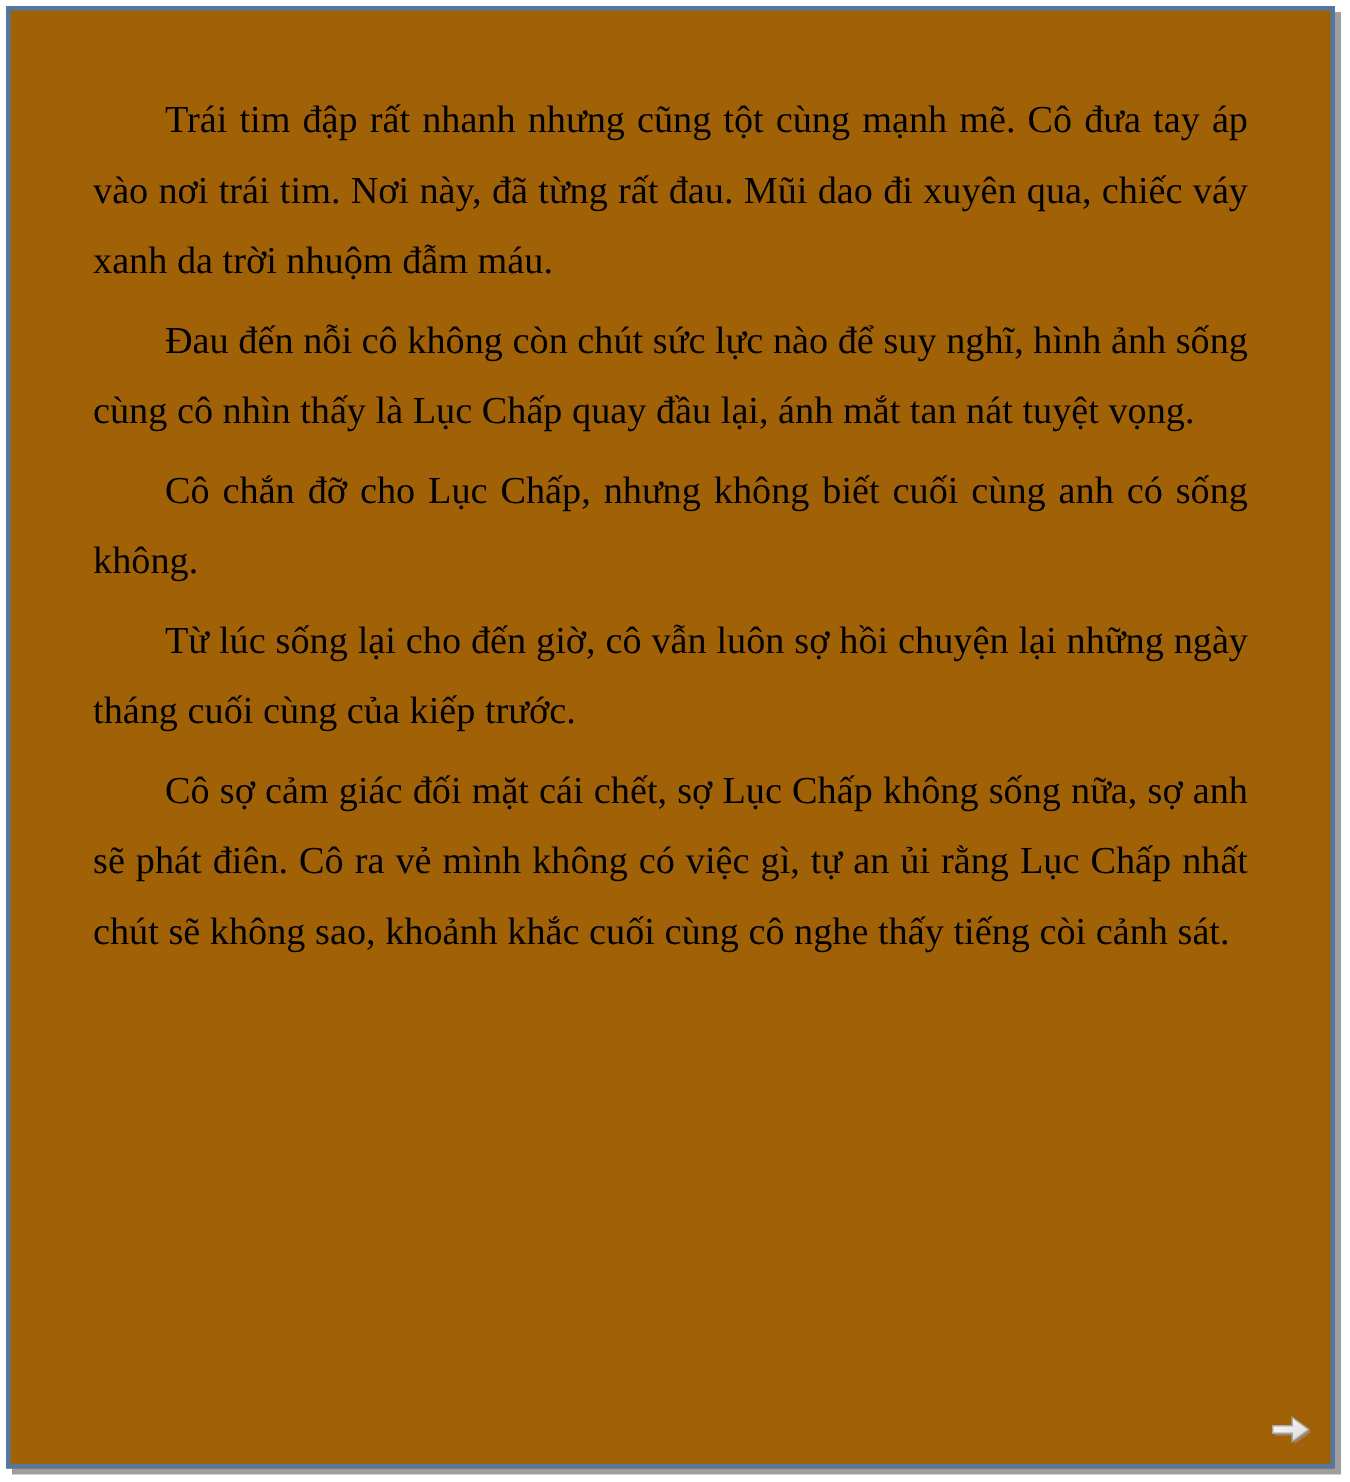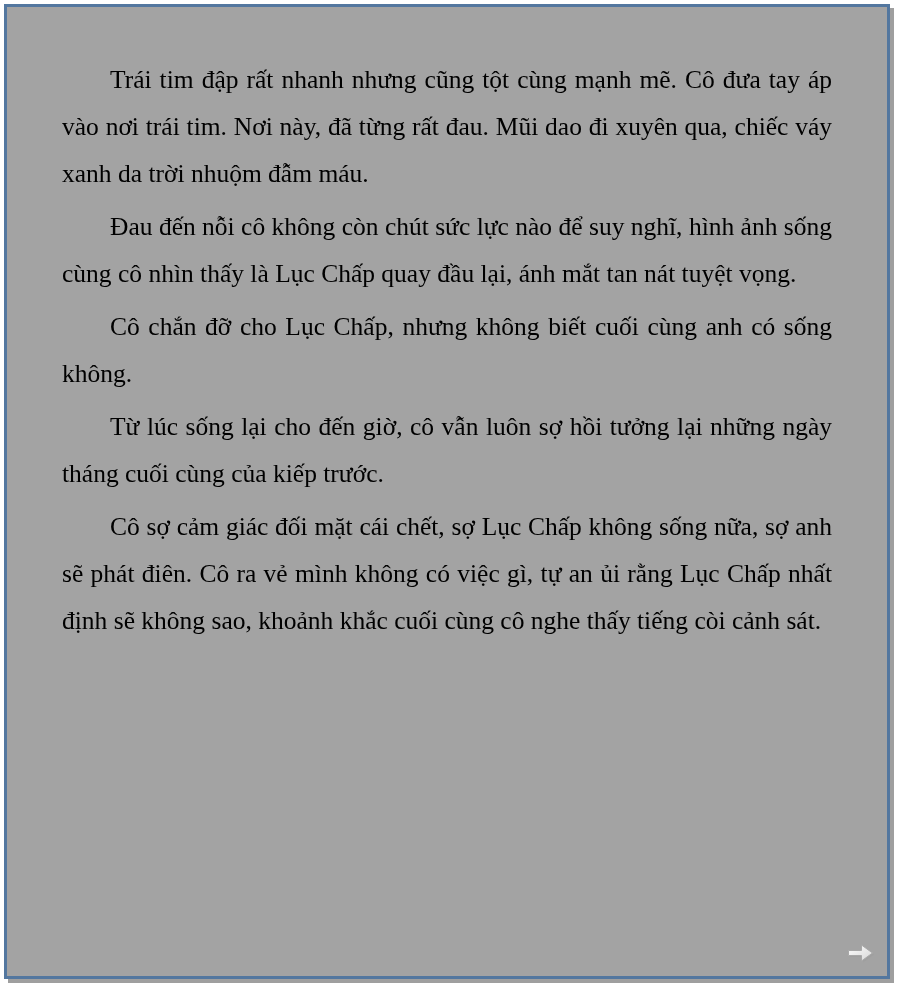--- a/index.html
+++ b/index.html
@@ -7,21 +7,21 @@
     width: 900px; height: 988px;
     background: #ffffff;
     font-family: "Liberation Serif", "DejaVu Serif", serif;
     overflow: hidden;
     position: relative;
   }
   .page-frame {
     position: absolute;
     top: 4px; left: 4px;
     width: 886px; height: 975px;
-    background: #a3a3a3;
+    background: #a16207;
     border: 3px solid #53779f;
     box-shadow: 4px 4px 0 #9f9f9f;
     padding-left: 36px;
   }
   .page-text {
     position: absolute;
     top: 49px; left: 55px; right: 55px;
     color: #000000;
     font-size: 25.5px;
     line-height: 47px;
@@ -42,22 +42,22 @@
 </style>
 </head>
 <body>
 
 <div class="page-frame">
 
   <div class="page-text">
       <p class="para">Trái tim đập rất nhanh nhưng cũng tột cùng mạnh mẽ. Cô đưa tay áp vào nơi trái tim. Nơi này, đã từng rất đau. Mũi dao đi xuyên qua, chiếc váy xanh da trời nhuộm đẫm máu.</p>
       <p class="para">Đau đến nỗi cô không còn chút sức lực nào để suy nghĩ, hình ảnh sống cùng cô nhìn thấy là Lục Chấp quay đầu lại, ánh mắt tan nát tuyệt vọng.</p>
       <p class="para">Cô chắn đỡ cho Lục Chấp, nhưng không biết cuối cùng anh có sống không.</p>
-      <p class="para">Từ lúc sống lại cho đến giờ, cô vẫn luôn sợ hồi tưởng lại những ngày tháng cuối cùng của kiếp trước.</p>
-      <p class="para">Cô sợ cảm giác đối mặt cái chết, sợ Lục Chấp không sống nữa, sợ anh sẽ phát điên. Cô ra vẻ mình không có việc gì, tự an ủi rằng Lục Chấp nhất định sẽ không sao, khoảnh khắc cuối cùng cô nghe thấy tiếng còi cảnh sát.</p>
+      <p class="para">Từ lúc sống lại cho đến giờ, cô vẫn luôn sợ hồi chuyện lại những ngày tháng cuối cùng của kiếp trước.</p>
+      <p class="para">Cô sợ cảm giác đối mặt cái chết, sợ Lục Chấp không sống nữa, sợ anh sẽ phát điên. Cô ra vẻ mình không có việc gì, tự an ủi rằng Lục Chấp nhất chút sẽ không sao, khoảnh khắc cuối cùng cô nghe thấy tiếng còi cảnh sát.</p>
     </div>
 
   <button class="next-page" title="">
     <span>
       <svg width="34" height="30" viewBox="0 0 34 30" xmlns="http://www.w3.org/2000/svg">
         <defs>
           <linearGradient id="arrowGrad" x1="0" y1="0" x2="1" y2="1">
             <stop offset="0" stop-color="#fefefe"></stop>
             <stop offset="1" stop-color="#d6d6d6"></stop>
           </linearGradient>

